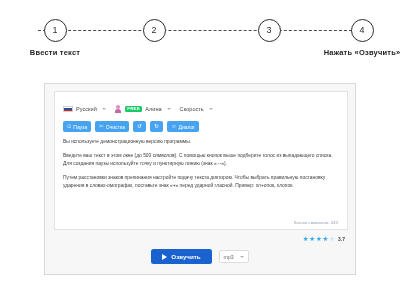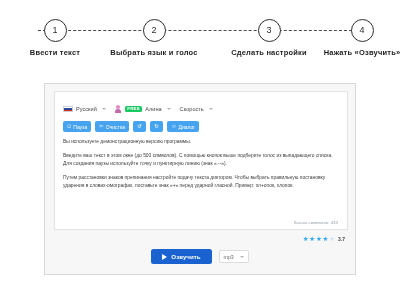--- a/index.html
+++ b/index.html
@@ -303,26 +303,24 @@
   <div class="steps">
     <div class="steps-line"></div>
 
     <div class="step" style="left:55px;">
       <div class="step-circle">1</div>
       <div class="step-label">Ввести текст</div>
     </div>
 
     <div class="step" style="left:154px;">
       <div class="step-circle">2</div>
-      <div class="step-label">Выбрать язык и голос</div>
     </div>
 
     <div class="step" style="left:269px;">
       <div class="step-circle">3</div>
-      <div class="step-label">Сделать настройки</div>
     </div>
 
     <div class="step" style="left:362px;">
       <div class="step-circle">4</div>
       <div class="step-label">Нажать «Озвучить»</div>
     </div>
   </div>
 
   <div class="panel">
 

